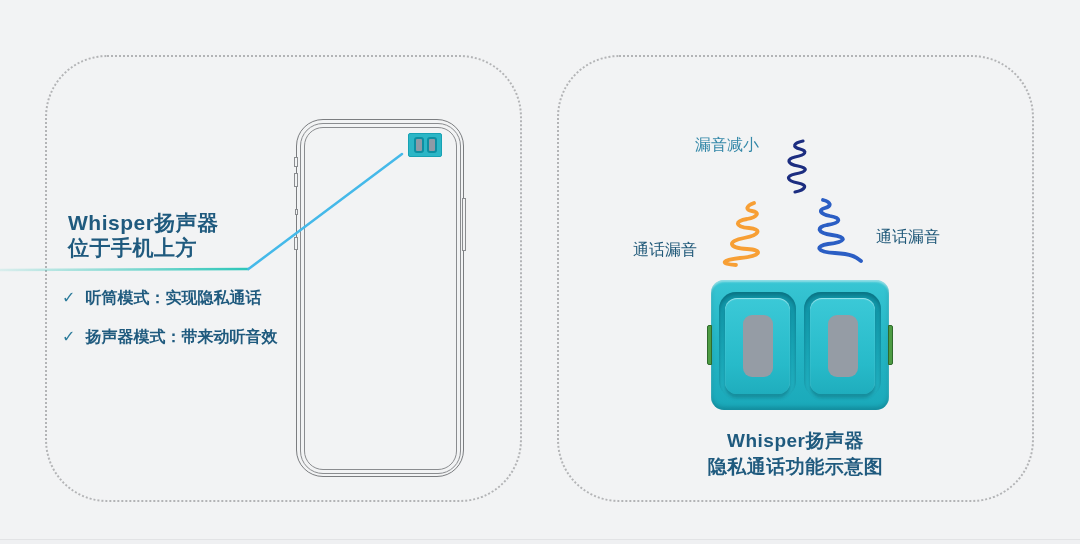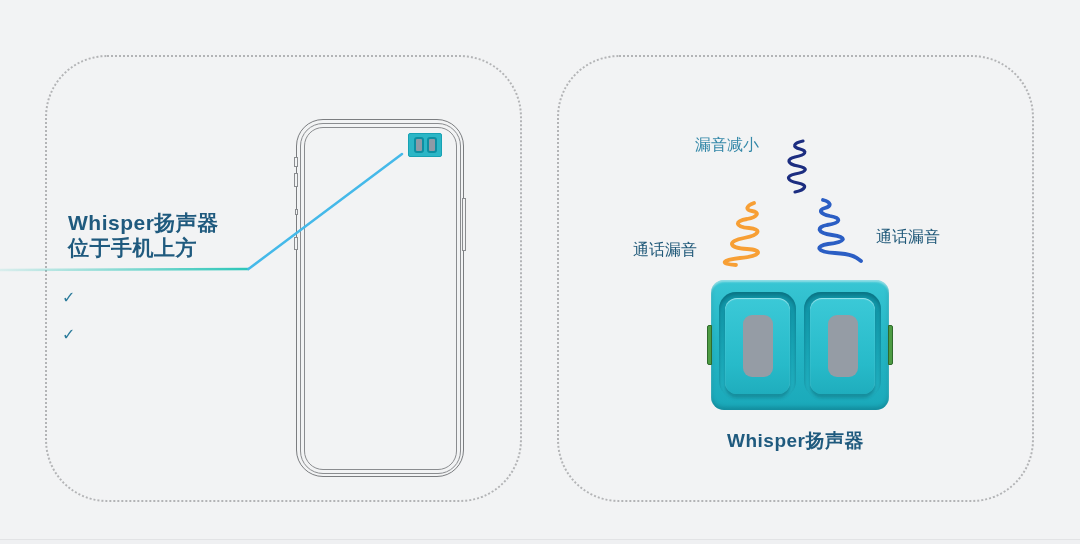--- a/index.html
+++ b/index.html
@@ -134,23 +134,25 @@
 </svg>
 
 <div class="heading">
   <div>Whisper扬声器</div>
   <div>位于手机上方</div>
 </div>
 
 <div class="bullets">
   <div class="bullet">
     <span class="check">✓</span>
+    <span>听筒模式：实现隐私通话</span>
   </div>
   <div class="bullet">
     <span class="check">✓</span>
+    <span>扬声器模式：带来动听音效</span>
   </div>
 </div>
 
 <div class="panel right"></div>
 
 <div class="lbl top">漏音减小</div>
 <div class="lbl left">通话漏音</div>
 <div class="lbl right">通话漏音</div>
 
 <svg class="wave" style="left:783px;top:139px;" width="27" height="57" viewBox="0 0 27 57">
@@ -177,15 +179,16 @@
     <div class="recess">
       <div class="plate">
         <div class="slot"></div>
       </div>
     </div>
   </div>
 </div>
 
 <div class="caption">
   <div>Whisper扬声器</div>
+  <div>隐私通话功能示意图</div>
 </div>
 
 <div class="bottom-strip"></div>
 
 </body></html>

